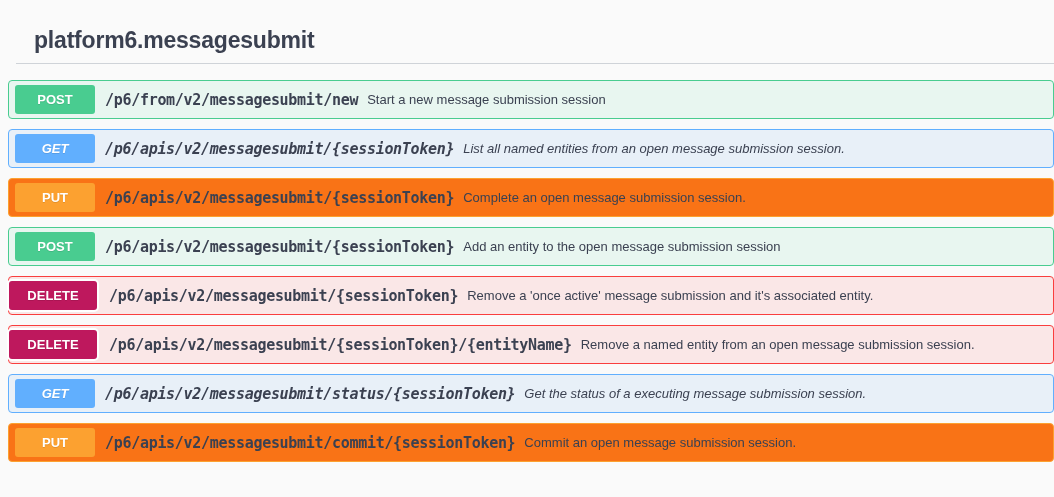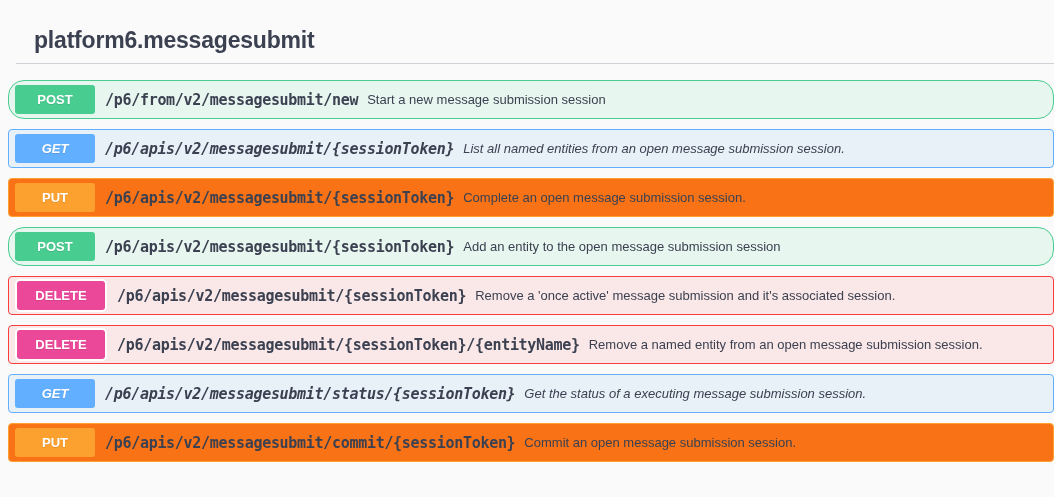--- a/index.html
+++ b/index.html
@@ -84,34 +84,34 @@
   .desc {
     font-family: "Liberation Sans", sans-serif;
     font-size: 13px;
     color: #3b4151;
     white-space: nowrap;
     margin-left: 9px;
     line-height: 18px;
   }
 
   
-  .m-post  { background: #e8f6f0; border-color: #49cc90; border-radius: 16px; }
+  .m-post  { background: #e8f6f0; border-color: #49cc90; }
   .m-post  .badge { background: #49cc90; }
 
   .m-get   { background: #e8f0f8; border-color: #61affe; font-style: italic; }
   .m-get   .badge { background: #61affe; }
 
   .m-put   { background: #f97316; border-color: #fca130; }
   .m-put   .badge { background: #fca130; }
 
   .m-delete { background: #fae7e7; border-color: #f93e3e; }
   .m-delete .badge {
-    background: #ec4899;
+    background: #be185d;
     min-width: 88px;
-    margin-left: 8px;
+    margin-left: 0;
     box-shadow: 0 0 0 2px #fff;
   }
   .m-delete .path { margin-left: 2px; }
 </style>
 </head>
 <body>
 
 <div class="swagger-block">
 
   <div class="tag-header">
@@ -135,21 +135,21 @@
         <span class="desc">Complete an open message submission session.</span>
       </li>
       <li class="op-row m-post">
         <span class="badge">POST</span>
         <span class="path">/p6/apis/v2/messagesubmit/{sessionToken}</span>
         <span class="desc">Add an entity to the open message submission session</span>
       </li>
       <li class="op-row m-delete">
         <span class="badge">DELETE</span>
         <span class="path">/p6/apis/v2/messagesubmit/{sessionToken}</span>
-        <span class="desc">Remove a 'once active' message submission and it's associated session.</span>
+        <span class="desc">Remove a 'once active' message submission and it's associated entity.</span>
       </li>
       <li class="op-row m-delete">
         <span class="badge">DELETE</span>
         <span class="path">/p6/apis/v2/messagesubmit/{sessionToken}/{entityName}</span>
         <span class="desc">Remove a named entity from an open message submission session.</span>
       </li>
       <li class="op-row m-get">
         <span class="badge">GET</span>
         <span class="path">/p6/apis/v2/messagesubmit/status/{sessionToken}</span>
         <span class="desc">Get the status of a executing message submission session.</span>

